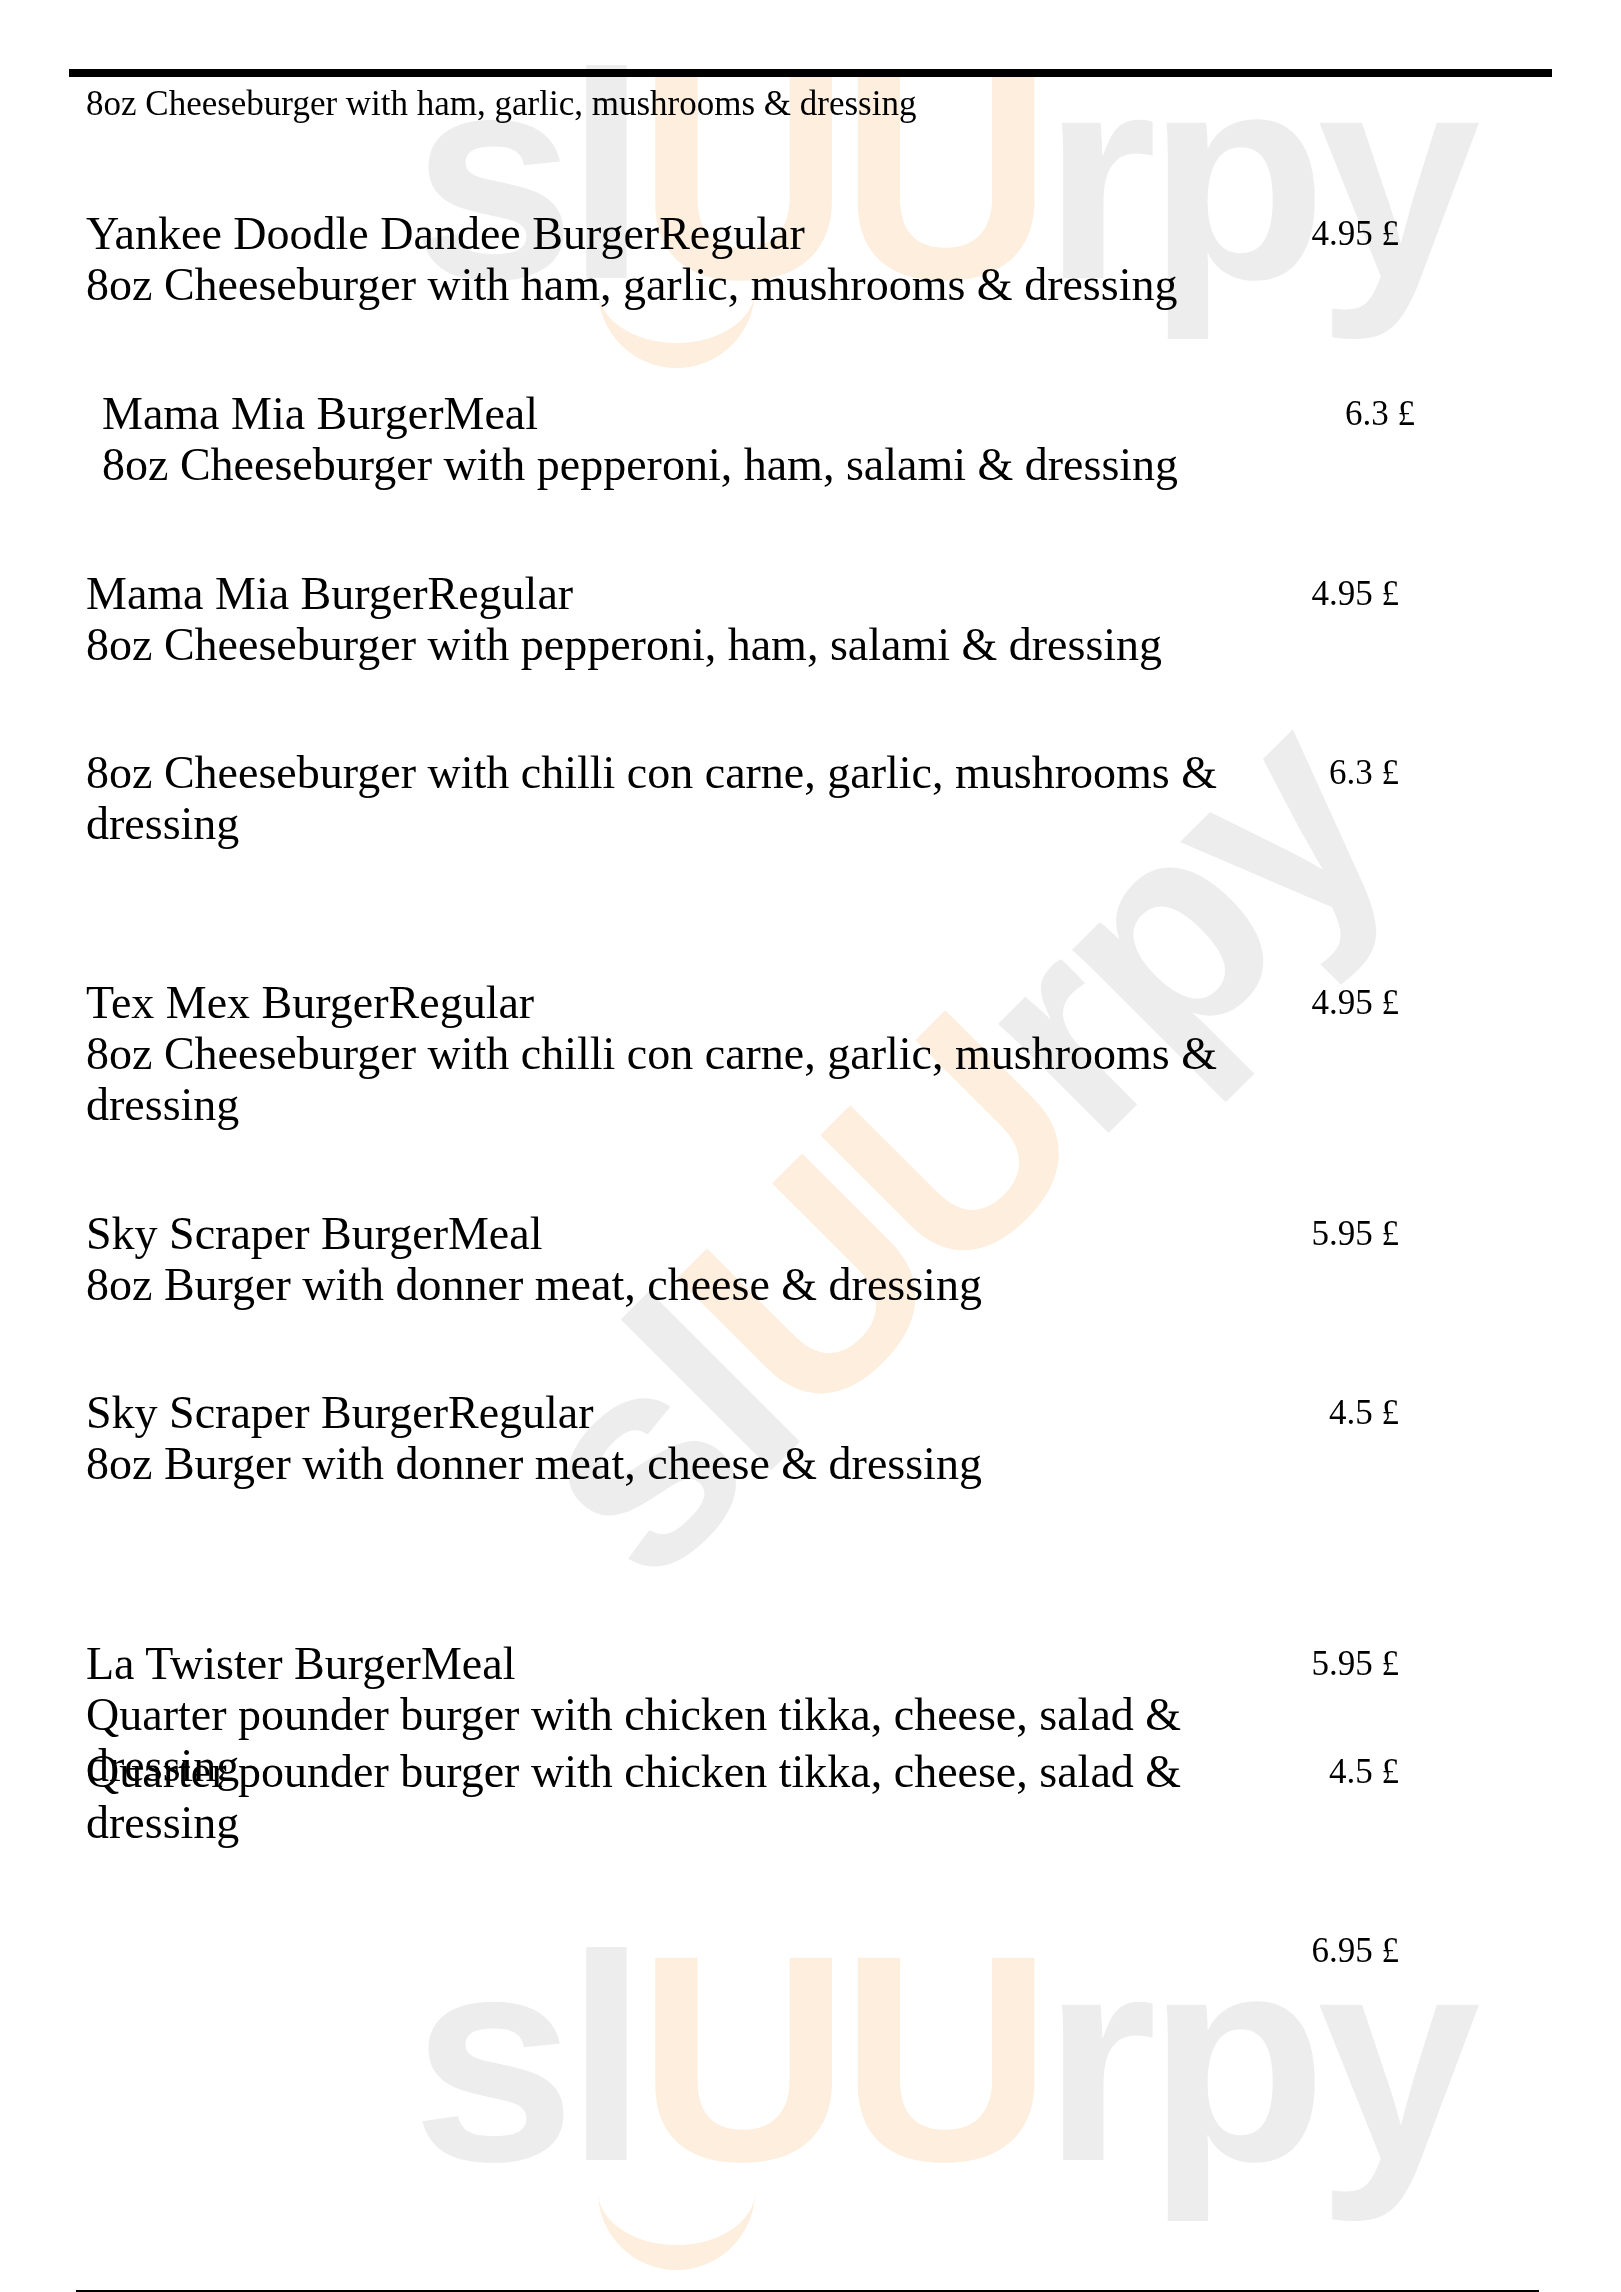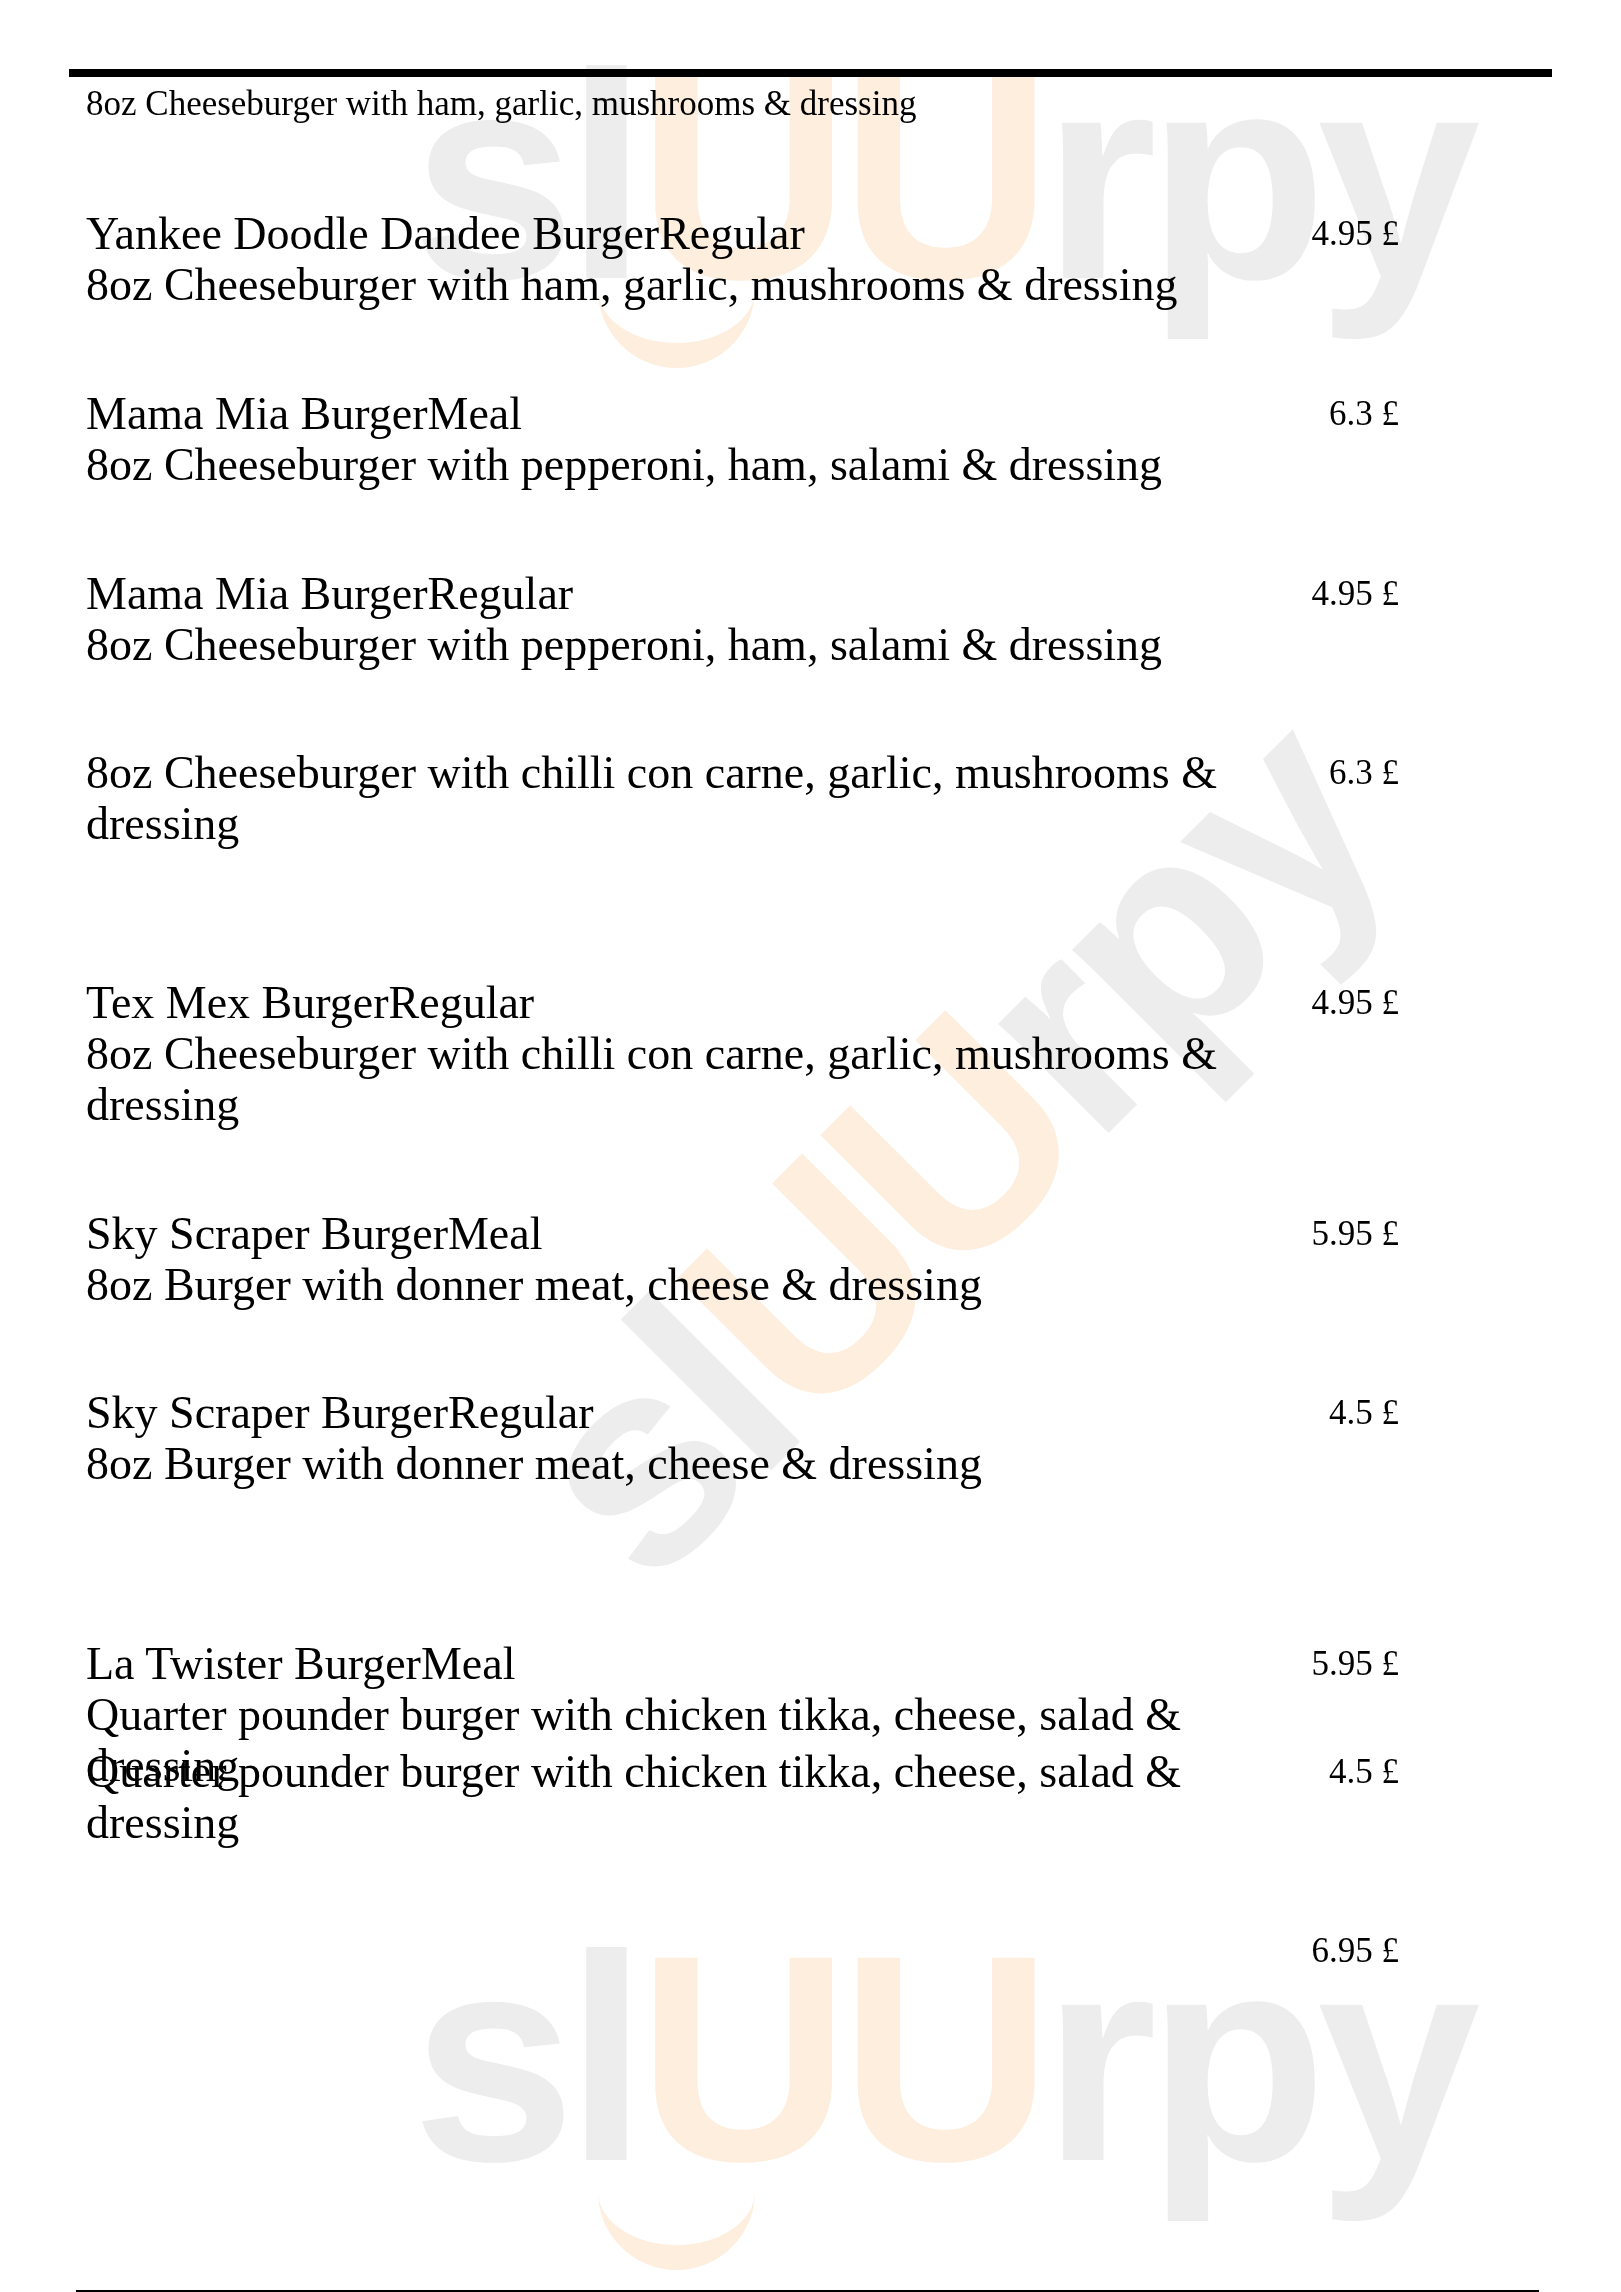--- a/index.html
+++ b/index.html
@@ -126,21 +126,21 @@
 
 <div class="menu">
   <div class="cont">8oz Cheeseburger with ham, garlic, mushrooms &amp; dressing</div>
 
   <div class="item" style="top:208px;">
     <div class="name">Yankee Doodle Dandee BurgerRegular</div>
     <div class="desc">8oz Cheeseburger with ham, garlic, mushrooms &amp; dressing</div>
     <div class="price">4.95 £</div>
   </div>
 
-  <div class="item" style="top:388px;">
+  <div class="item" style="top:388px;margin-left:16px;">
     <div class="name">Mama Mia BurgerMeal</div>
     <div class="desc">8oz Cheeseburger with pepperoni, ham, salami &amp; dressing</div>
     <div class="price">6.3 £</div>
   </div>
 
   <div class="item" style="top:568px;">
     <div class="name">Mama Mia BurgerRegular</div>
     <div class="desc">8oz Cheeseburger with pepperoni, ham, salami &amp; dressing</div>
     <div class="price">4.95 £</div>
   </div>

